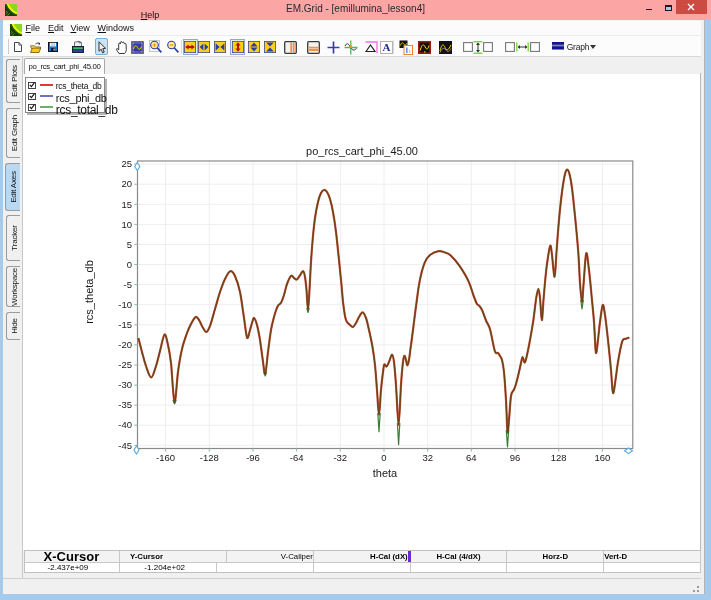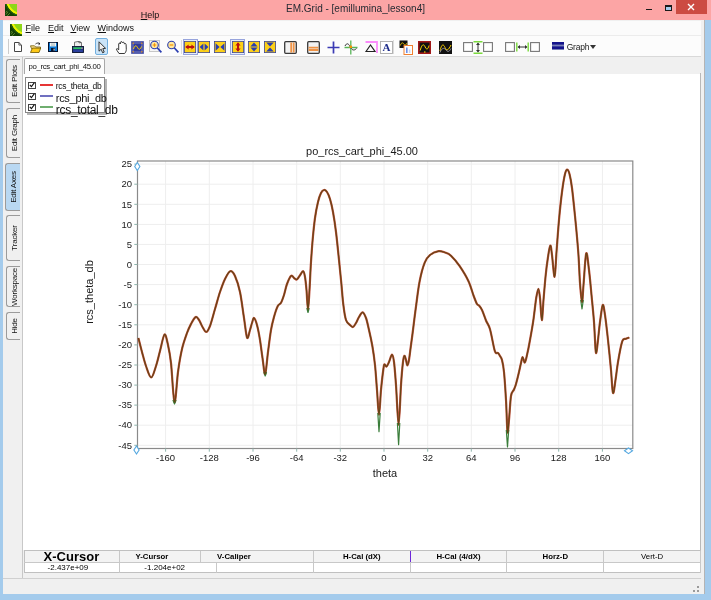--- a/index.html
+++ b/index.html
@@ -355,26 +355,26 @@
       </svg>
 <span style="position:absolute;left:11.5px;top:3.1px;width:13px;height:2.4px;background:#6fae6f"></span>
 <span style="position:absolute;left:27.5px;top:-0.5px;font-size:12px;letter-spacing:-0.3px;color:#111">rcs_total_db</span>
 </div>
   </div>
 
 <div class="abs" style="left:23.5px;top:550.4px;width:677.5px;height:23px;border:1px solid #c0c0c0;background:#fff"></div>
 <div class="abs" style="left:24.5px;top:551.4px;width:675.5px;height:11px;background:#f3f3f3"></div>
 <div class="abs" style="left:23.5px;top:562.3px;width:677.5px;height:1px;background:#c8c8c8"></div>
 <div style="position:absolute;left:23.5px;top:551.4px;width:96.8px;height:11px;border-right:1px solid #c8c8c8;text-align:center;font-weight:bold;font-size:13px;line-height:11px">X-Cursor</div>
-<div style="position:absolute;left:104px;top:551.4px;width:96.8px;height:11px;border-right:1px solid #c8c8c8;text-align:center;font-weight:bold;font-size:7.8px;line-height:11px">Y-Cursor</div>
-<div style="position:absolute;left:217.1px;top:551.4px;width:96.8px;height:11px;border-right:1px solid #c8c8c8;text-align:left;font-weight:bold;font-size:7.8px;line-height:11px">V-Caliper</div>
-<div style="position:absolute;left:313.9px;top:551.4px;width:96.8px;height:11px;border-right:1px solid #6d28d9;text-align:center;font-weight:bold;font-size:7.8px;line-height:11px">H-Cal (dX)</div>
+<div style="position:absolute;left:130px;top:551.4px;width:96.8px;height:11px;border-right:1px solid #c8c8c8;text-align:left;font-weight:bold;font-size:7.8px;line-height:11px">Y-Cursor</div>
+<div style="position:absolute;left:217.1px;top:551.4px;width:96.8px;height:11px;border-right:1px solid #c8c8c8;text-align:right;font-weight:normal;font-size:7.8px;line-height:11px">V-Caliper</div>
+<div style="position:absolute;left:313.9px;top:551.4px;width:96.8px;height:11px;border-right:3px solid #6d28d9;text-align:right;font-weight:bold;font-size:7.8px;line-height:11px">H-Cal (dX)</div>
 <div style="position:absolute;left:410.6px;top:551.4px;width:96.8px;height:11px;border-right:1px solid #c8c8c8;text-align:center;font-weight:bold;font-size:7.8px;line-height:11px">H-Cal (4/dX)</div>
 <div style="position:absolute;left:507.4px;top:551.4px;width:96.8px;height:11px;border-right:1px solid #c8c8c8;text-align:center;font-weight:bold;font-size:7.8px;line-height:11px">Horz-D</div>
-<div style="position:absolute;left:604.2px;top:551.4px;width:96.8px;height:11px;border-right:1px solid #c8c8c8;text-align:center;font-weight:normal;font-size:7.8px;line-height:11px">Vert-D</div>
+<div style="position:absolute;left:604.2px;top:551.4px;width:96.8px;height:11px;border-right:1px solid #c8c8c8;font-weight:bold;font-size:7.8px;line-height:11px">Vert-D</div>
 <div style="position:absolute;left:23.5px;top:562.8px;width:96.8px;height:10.5px;border-right:1px solid #c8c8c8;text-align:center;font-size:8px;line-height:10px;padding-right:7px">-2.437e+09</div>
 <div style="position:absolute;left:120.3px;top:562.8px;width:96.8px;height:10.5px;border-right:1px solid #c8c8c8;text-align:center;font-size:8px;line-height:10px;padding-right:7px">-1.204e+02</div>
 <div style="position:absolute;left:217.1px;top:562.8px;width:96.8px;height:10.5px;border-right:1px solid #c8c8c8;text-align:center;font-size:8px;line-height:10px;padding-right:7px"></div>
 <div style="position:absolute;left:313.9px;top:562.8px;width:96.8px;height:10.5px;border-right:1px solid #c8c8c8;text-align:center;font-size:8px;line-height:10px;padding-right:7px"></div>
 <div style="position:absolute;left:410.6px;top:562.8px;width:96.8px;height:10.5px;border-right:1px solid #c8c8c8;text-align:center;font-size:8px;line-height:10px;padding-right:7px"></div>
 <div style="position:absolute;left:507.4px;top:562.8px;width:96.8px;height:10.5px;border-right:1px solid #c8c8c8;text-align:center;font-size:8px;line-height:10px;padding-right:7px"></div>
 <div style="position:absolute;left:604.2px;top:562.8px;width:96.8px;height:10.5px;border-right:1px solid #c8c8c8;text-align:center;font-size:8px;line-height:10px;padding-right:7px"></div>
 
 <div class="abs" style="left:3px;top:577.6px;width:701px;height:16.4px;background:#f0f0f0;border-top:1px solid #d0d0d0"></div>
 <svg class="abs" style="left:692px;top:580.5px" width="12" height="12" viewBox="0 0 12 12">

